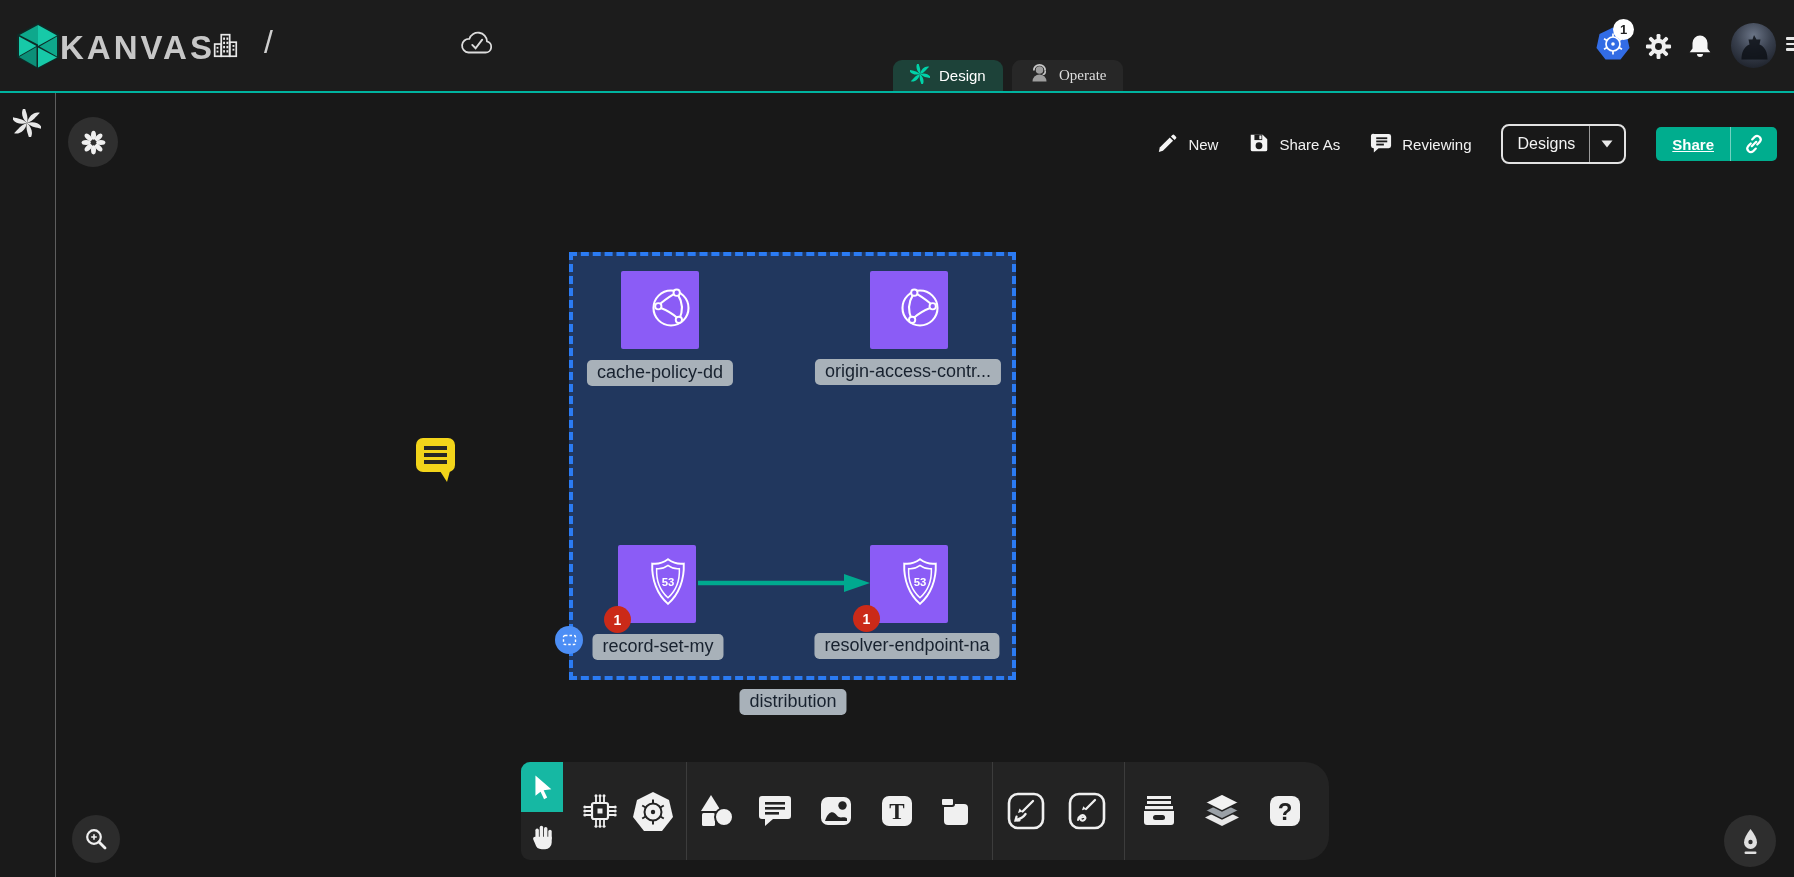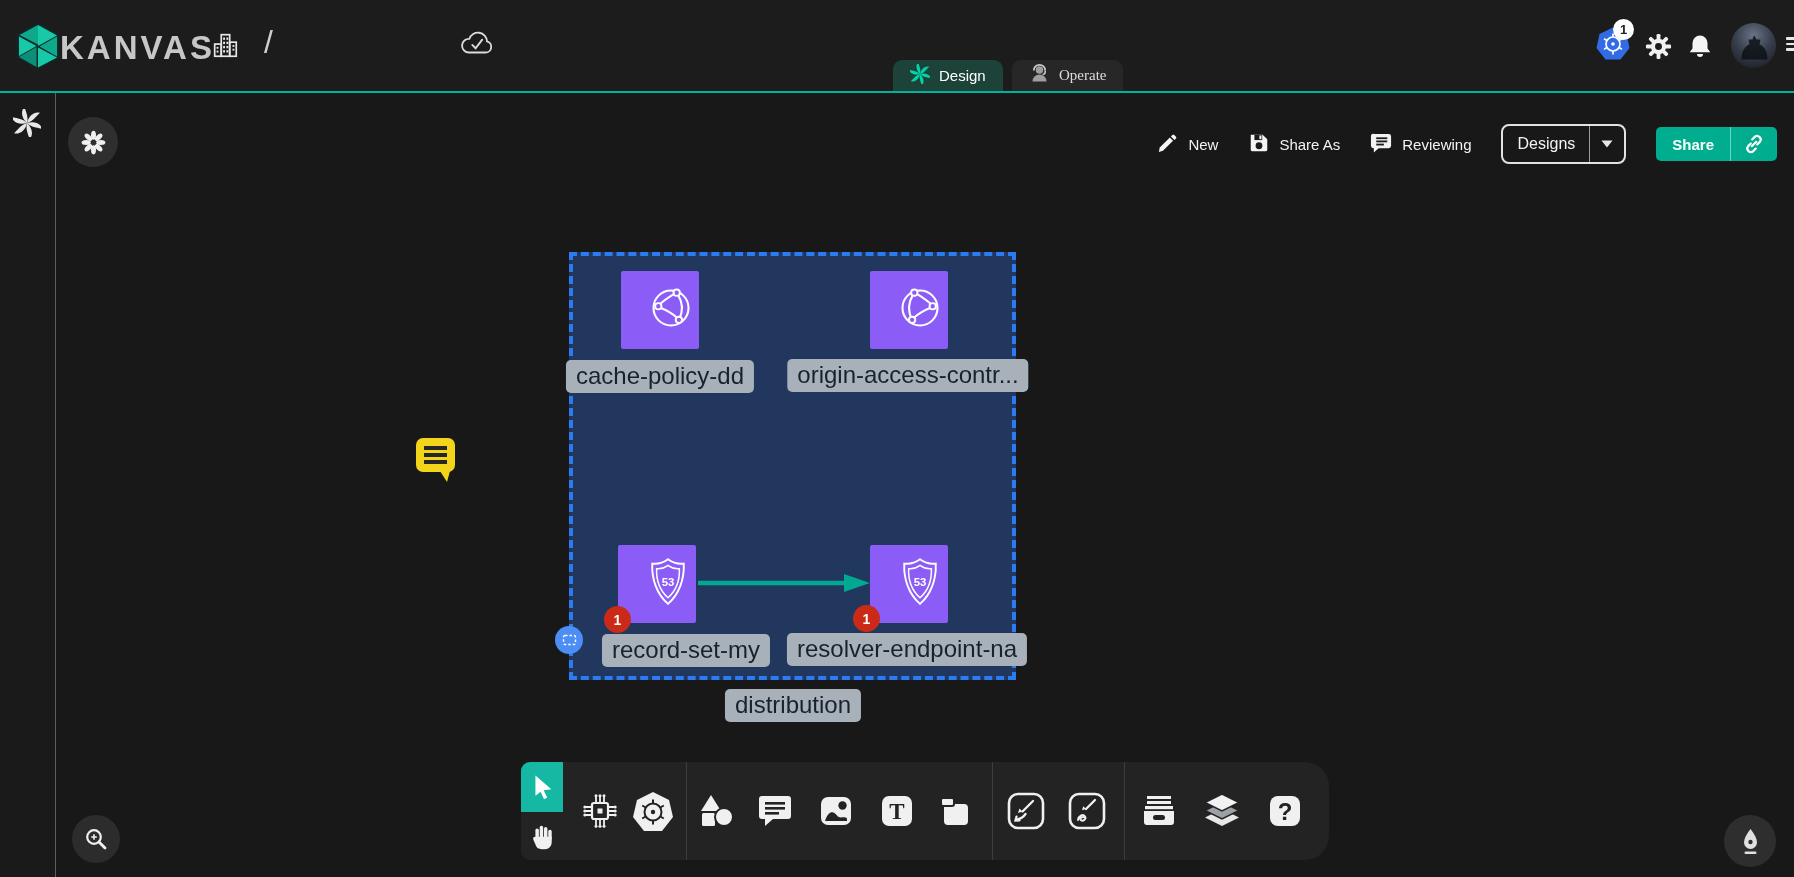--- a/index.html
+++ b/index.html
@@ -52,32 +52,32 @@
   
   .action-bar{position:absolute;top:124px;right:17px;display:flex;align-items:center;gap:30px;z-index:25;}
   .ab-item{display:flex;align-items:center;gap:9px;font-size:15px;color:#f2f2f2;cursor:pointer;}
   .actions-btn{display:flex;align-items:center;border:2px solid #e2e2e2;border-radius:8px;
                height:36px;font-size:16px;color:#f2f2f2;cursor:pointer;}
   .actions-label{padding:0 14px;}
   .actions-sep{width:1px;align-self:stretch;background:#9a9a9a;}
   .caret{padding:0 11px;display:flex;align-items:center;}
   .share-btn{display:flex;align-items:stretch;height:34px;border-radius:5px;overflow:hidden;
              background:#00ad8e;color:#fff;font-weight:bold;font-size:15px;cursor:pointer;}
-  .share-label{display:flex;align-items:center;padding:0 16px;}
+  .share-label{display:flex;align-items:center;padding:0 16px;text-decoration:underline;}
   .share-sep{width:1px;background:rgba(255,255,255,.45);}
   .share-link{display:flex;align-items:center;padding:0 12px;}
 
   
   .selection{position:absolute;left:569px;top:252px;width:447px;height:428px;box-sizing:border-box;
              border:4px dashed #2b7bf3;background:rgba(48,100,192,.42);z-index:5;}
   .node{position:absolute;width:78px;height:78px;background:#8b5cf6;border-radius:2px;
         display:flex;align-items:center;justify-content:flex-end;z-index:8;cursor:pointer;}
   .mirror{transform:scaleX(-1);}
   .chip{position:absolute;transform:translateX(-50%);background:#a8b1b9;color:#18222f;
-        font-size:24px;padding:2px 10px 3px;border-radius:5px;white-space:nowrap;z-index:9;text-align:right;}
+        font-size:18px;padding:2px 10px 3px;border-radius:5px;white-space:nowrap;z-index:9;text-align:right;}
   .badge-red{position:absolute;width:27px;height:27px;border-radius:50%;background:#cb2a18;
              color:#fff;font-weight:bold;font-size:14px;display:flex;align-items:center;
              justify-content:center;z-index:11;}
   .arrow-svg{position:absolute;left:698px;top:571px;z-index:7;}
   .handle{position:absolute;left:555px;top:626px;width:28px;height:28px;border-radius:50%;
           background:#4c8ef5;display:flex;align-items:center;justify-content:center;z-index:12;cursor:pointer;}
   .comment-marker{position:absolute;left:413px;top:435px;z-index:12;cursor:pointer;}
 
   
   .tb-select{position:absolute;left:521px;top:762px;width:42px;height:50px;background:#16b8a3;
@@ -398,21 +398,21 @@
     </span>
   </div>
 
   <svg class="arrow-svg" width="172" height="24">
     <line x1="0" y1="12" x2="148" y2="12" stroke="#00a98f" stroke-width="4.5"></line>
     <polygon points="146,3 172,12 146,21" fill="#00a98f"></polygon>
   </svg>
 
   <div class="chip" style="left:660px;top:360px;">cache-policy-dd</div>
   <div class="chip" style="left:908px;top:359px;">origin-access-contr...</div>
-  <div class="chip" style="left:686px;top:634px;">record-set-my</div>
+  <div class="chip" style="left:658px;top:634px;">record-set-my</div>
   <div class="chip" style="left:907px;top:633px;">resolver-endpoint-na</div>
   <div class="chip" style="left:793px;top:689px;">distribution</div>
 
   <div class="badge-red" style="left:604px;top:606px;">1</div>
   <div class="badge-red" style="left:853px;top:605px;">1</div>
 
   <div class="handle">
     <svg width="15" height="12" viewBox="0 0 15 12">
       <rect x="1.5" y="1.5" width="12" height="9" rx="1.5" stroke="#fff" stroke-width="1.4" stroke-dasharray="2.5 2" fill="none"></rect>
     </svg>

